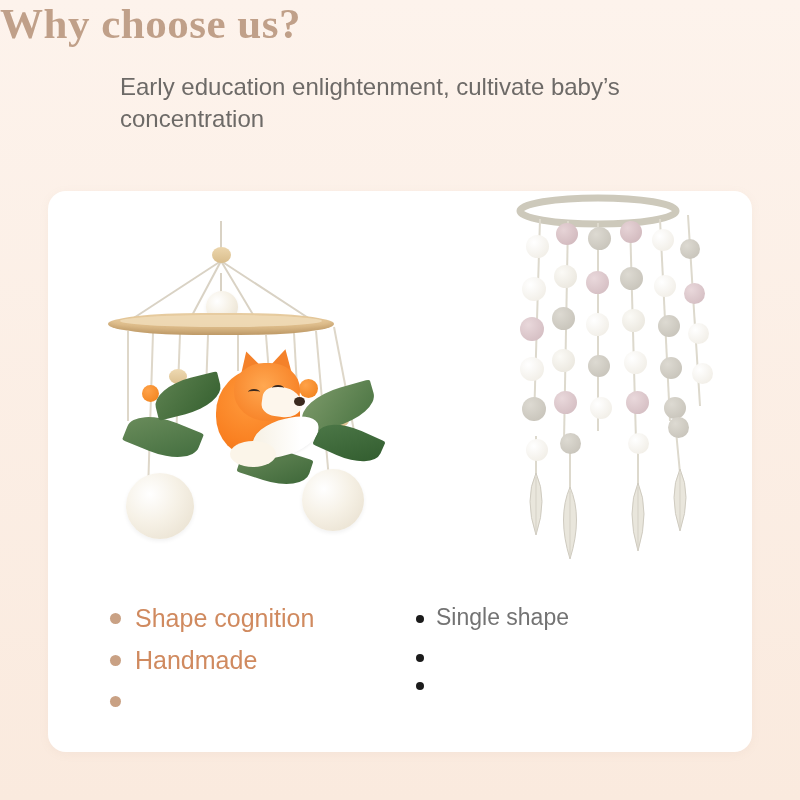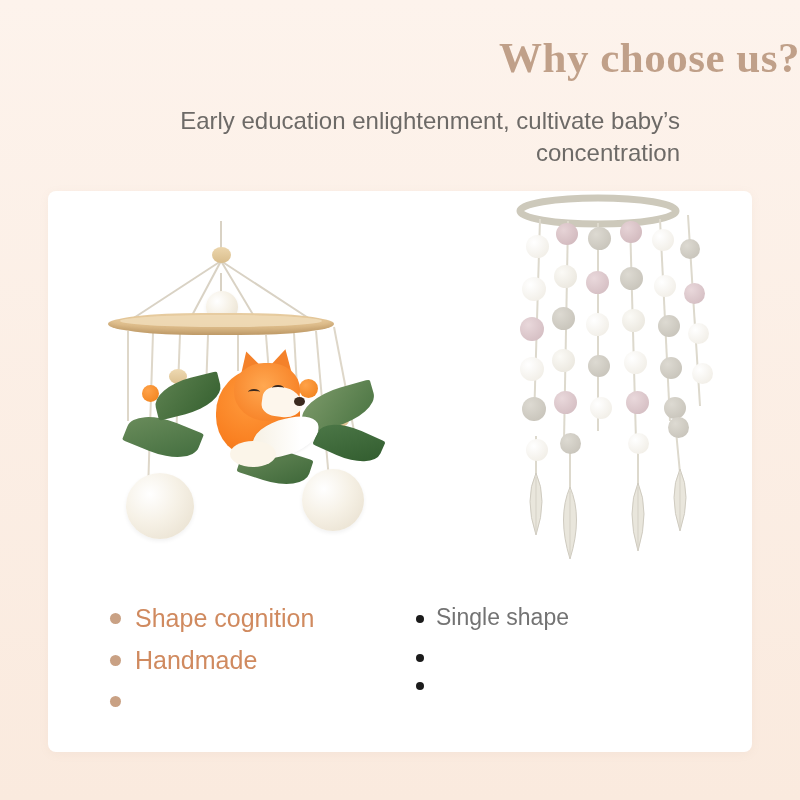--- a/index.html
+++ b/index.html
@@ -15,22 +15,21 @@
   }
   .page {
     position: relative;
     width: 800px;
     height: 800px;
     background: linear-gradient(180deg, #fdf3ec 0%, #faeade 100%);
   }
 
   
   .header {
-    padding-top: 34px;
-    text-align: right;
+    text-align: left;
   }
   .title {
     font-family: "Liberation Serif", serif;
     font-size: 43px;
     font-weight: bold;
     color: #c0a089;
     letter-spacing: 0.5px;
     margin: 0;
     line-height: 1.1;
   }
@@ -44,21 +43,21 @@
   }
 
   
   .card {
     position: absolute;
     left: 48px;
     top: 191px;
     width: 704px;
     height: 561px;
     background: #ffffff;
-    border-radius: 8px;
+    border-radius: 18px;
     box-shadow: 0 2px 10px rgba(180,150,130,0.08);
     overflow: hidden;
   }
 
   .photo-area {
     position: absolute;
     left: 0;
     top: 0;
     width: 704px;
     height: 410px;

